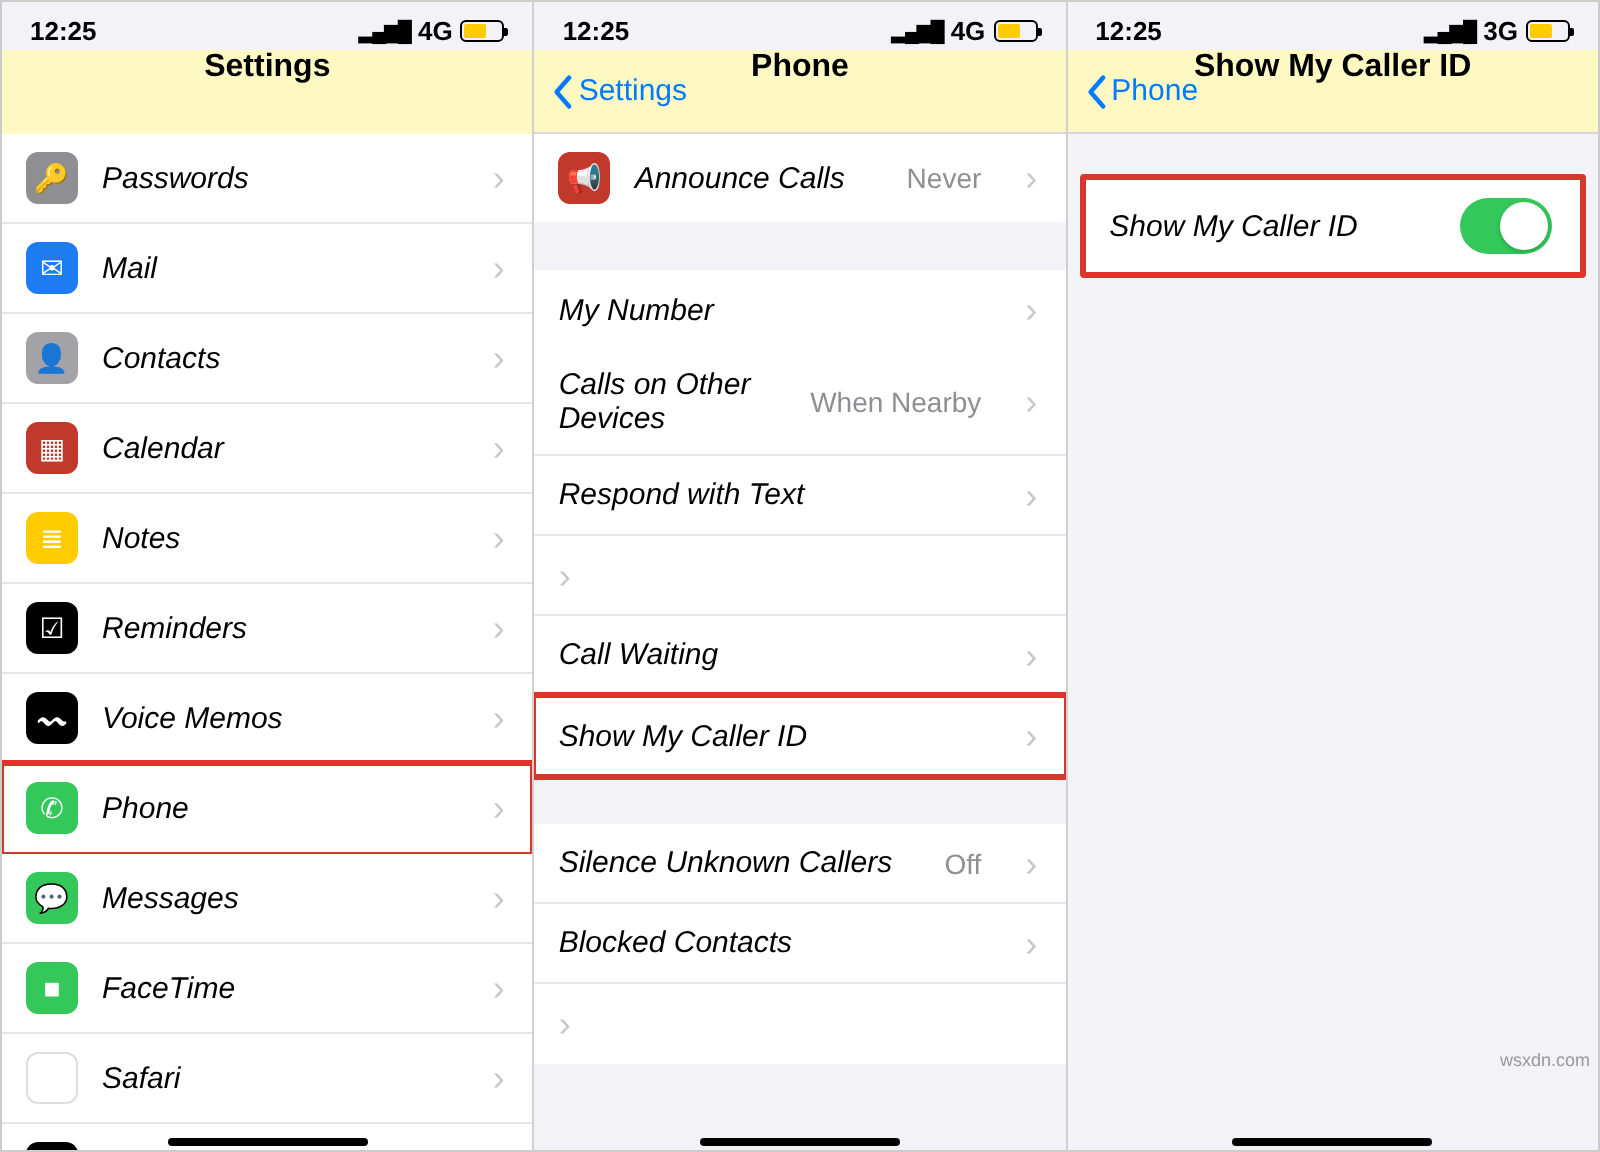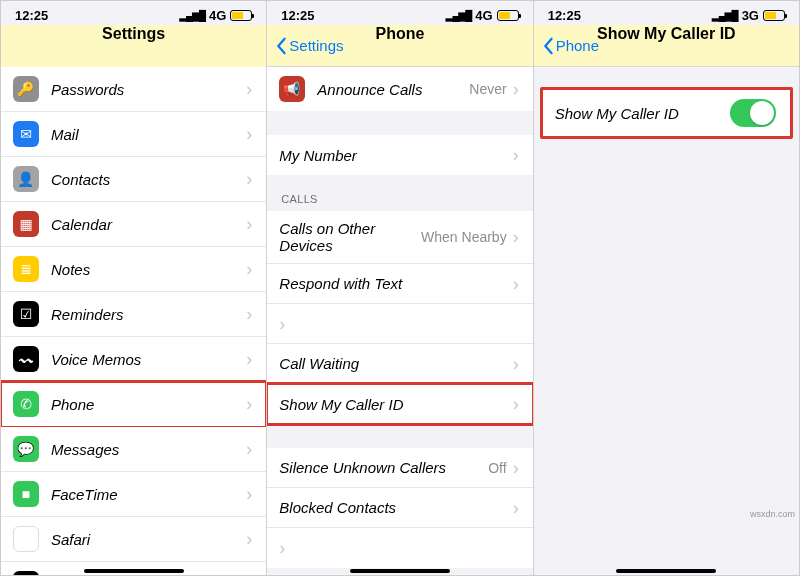--- a/index.html
+++ b/index.html
@@ -70,21 +70,21 @@
     position: relative;
     background: #fff;
   }
   .row:last-child { border-bottom: none; }
   .icon {
     width: 26px; height: 26px; border-radius: 6px;
     margin-right: 12px; display: flex; align-items: center; justify-content: center;
     font-size: 14px; color: #fff; flex-shrink: 0;
   }
   .label { flex: 1; font-size: 15px; color: #000; font-style: italic; }
-  .value { font-size: 14px; color: #8e8e93; margin-right: 6px; }
+  .value { font-size: 14px; color: #8e8e93; margin-right: 22px; }
   .chev { color: #c7c7cc; font-size: 18px; flex-shrink: 0; line-height: 1;}
   .section-header {
     font-size: 11px; color: #6d6d72; text-transform: uppercase;
     padding: 18px 14px 6px 14px; letter-spacing: 0.3px;
   }
   .section-gap { height: 24px; }
   .red-box { outline: 3px solid #d9372b; outline-offset: -1px; }
   .red-box-inset { border: 3px solid #d9372b; margin: 4px 6px; border-radius: 2px; }
   .toggle {
     width: 46px; height: 28px; background: #34c759; border-radius: 14px;
@@ -93,21 +93,21 @@
   .toggle::after {
     content: ""; position: absolute; right: 2px; top: 2px;
     width: 24px; height: 24px; background: #fff; border-radius: 50%;
     box-shadow: 0 1px 2px rgba(0,0,0,0.2);
   }
   .home-ind {
     position: absolute; bottom: 2px; left: 50%; transform: translateX(-50%);
     width: 100px; height: 4px; background: #000; border-radius: 3px;
   }
   .watermark {
-    position: absolute; right: 4px; bottom: 56px;
+    position: absolute; right: 4px; bottom: 40px;
     font-size: 9px; color: #999; writing-mode: horizontal-tb;
   }
   
   .c-gray{background:#8e8e93}.c-blue{background:#1d7cf2}.c-lgray{background:#a2a2a7}.c-yellow{background:#ffcc00}
   .c-black{background:#000}.c-green{background:#34c759}.c-facetime{background:#34c759}
   .c-safari{background:#fff;border:1px solid #ddd}.c-stocks{background:#000}
   .badge-red{background:#c0392b}
 </style>
 </head>
 <body>
@@ -222,21 +222,20 @@
           <span class="chev">›</span>
         </div>
       </div>
       <div class="section-gap"></div>
       <div class="list">
         <div class="row">
           <span class="label">My Number</span>
           <span class="chev">›</span>
         </div>
       </div>
-      <div class="section-header">CALLS</div>
       <div class="list" id="s2-calls">
           <div class="row">
             <span class="label">Calls on Other Devices</span>
             <span class="value">When Nearby</span>
             <span class="chev">›</span>
           </div>
           <div class="row">
             <span class="label">Respond with Text</span>
             <span class="chev">›</span>
           </div>

